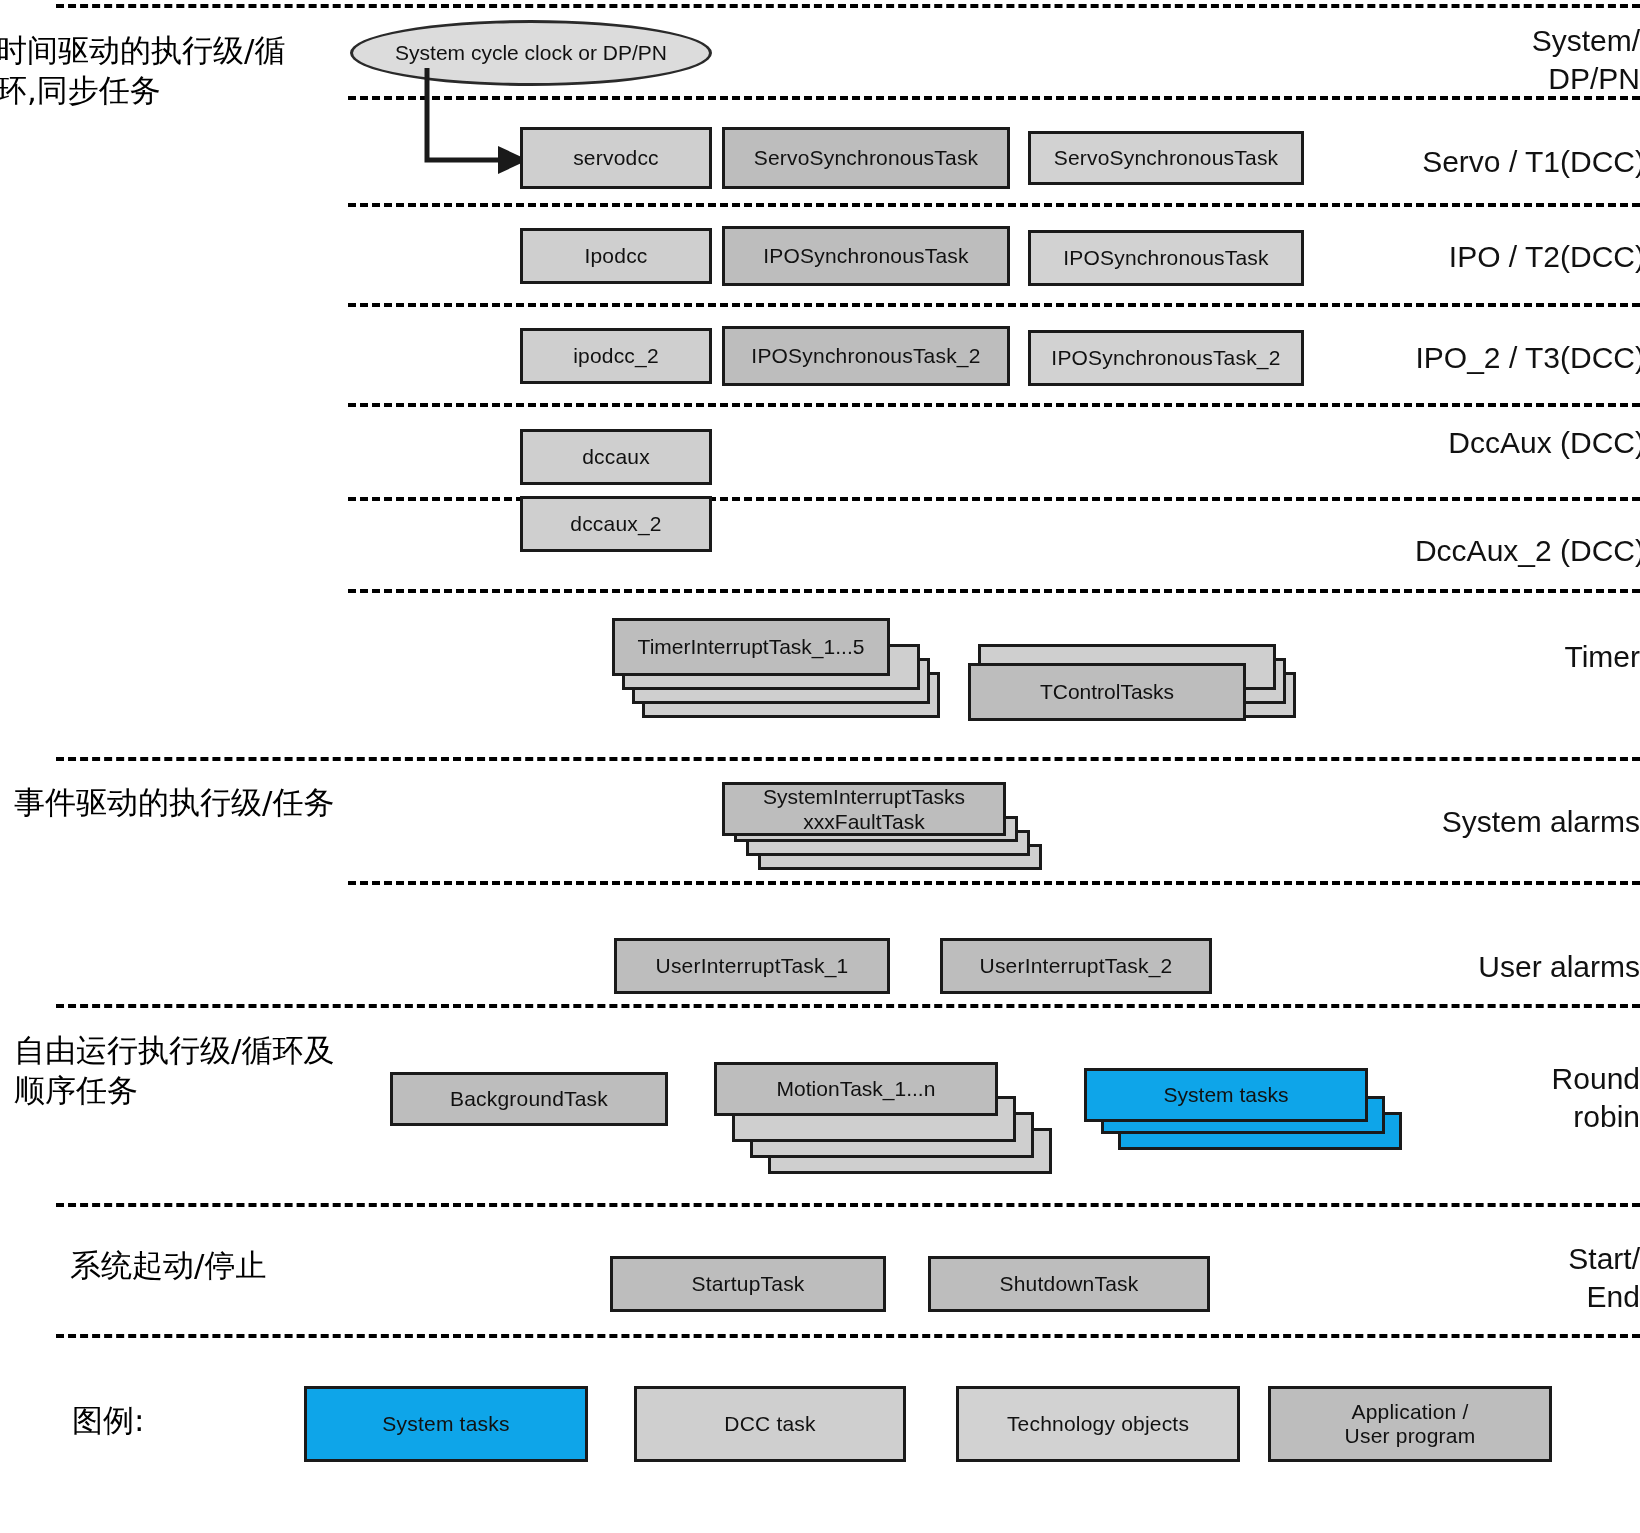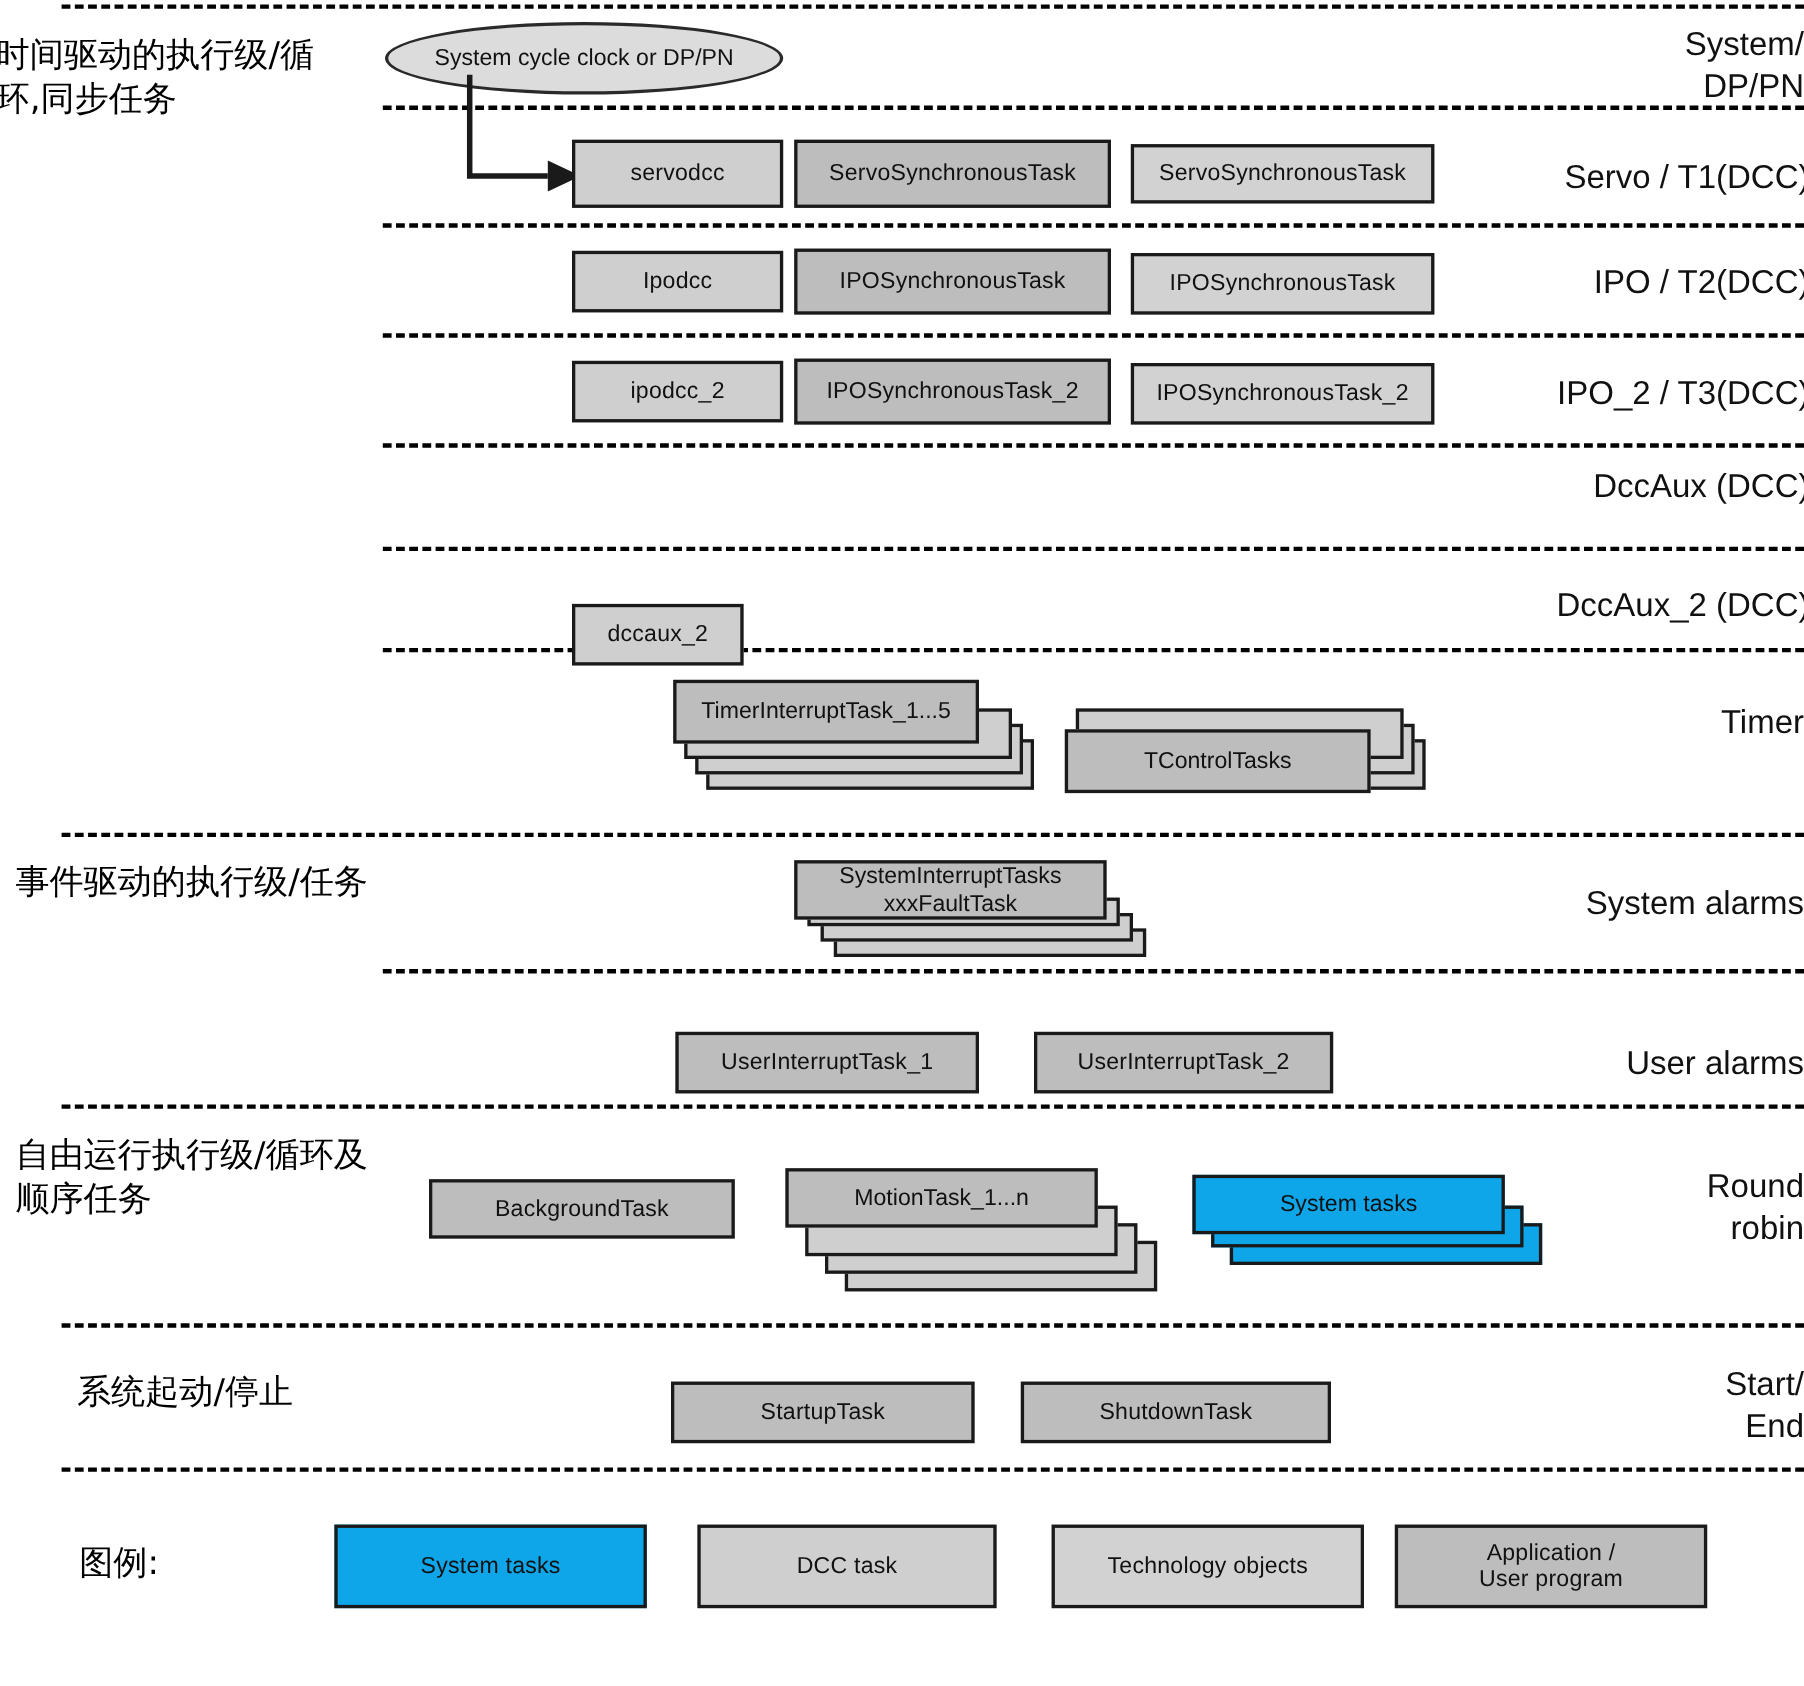--- a/index.html
+++ b/index.html
@@ -166,21 +166,22 @@
   <div class="box fill-techno" style="left:1028px; top:131px; width:276px; height:54px;">ServoSynchronousTask</div>
 
   <div class="box fill-dcc" style="left:520px;  top:228px; width:192px; height:56px;">Ipodcc</div>
   <div class="box fill-app" style="left:722px;  top:226px; width:288px; height:60px;">IPOSynchronousTask</div>
   <div class="box fill-techno" style="left:1028px; top:230px; width:276px; height:56px;">IPOSynchronousTask</div>
 
   <div class="box fill-dcc" style="left:520px;  top:328px; width:192px; height:56px;">ipodcc_2</div>
   <div class="box fill-app" style="left:722px;  top:326px; width:288px; height:60px;">IPOSynchronousTask_2</div>
   <div class="box fill-techno" style="left:1028px; top:330px; width:276px; height:56px;">IPOSynchronousTask_2</div>
 
-  <div class="box fill-dcc" style="left:520px; top:549px; width:156px; height:56px;">dccaux_2</div>
+  <div class="box fill-dcc" style="left:520px; top:429px; width:192px; height:56px;">dccaux</div>
+  <div class="box fill-dcc" style="left:520px; top:496px; width:192px; height:56px;">dccaux_2</div>
 
   <div class="stack" style="left:612px; top:618px; width:340px; height:120px;">
     <div class="layer fill-dcc" style="left:30px; top:54px;  width:298px; height:46px;"></div>
     <div class="layer fill-dcc" style="left:20px; top:40px;  width:298px; height:46px;"></div>
     <div class="layer fill-dcc" style="left:10px; top:26px;  width:298px; height:46px;"></div>
     <div class="front fill-app" style="left:0; top:0; width:278px; height:58px;">TimerInterruptTask_1...5</div>
   </div>
 
   <div class="stack" style="left:968px; top:618px; width:340px; height:120px;">
     <div class="layer fill-dcc" style="left:30px; top:54px;  width:298px; height:46px;"></div>

